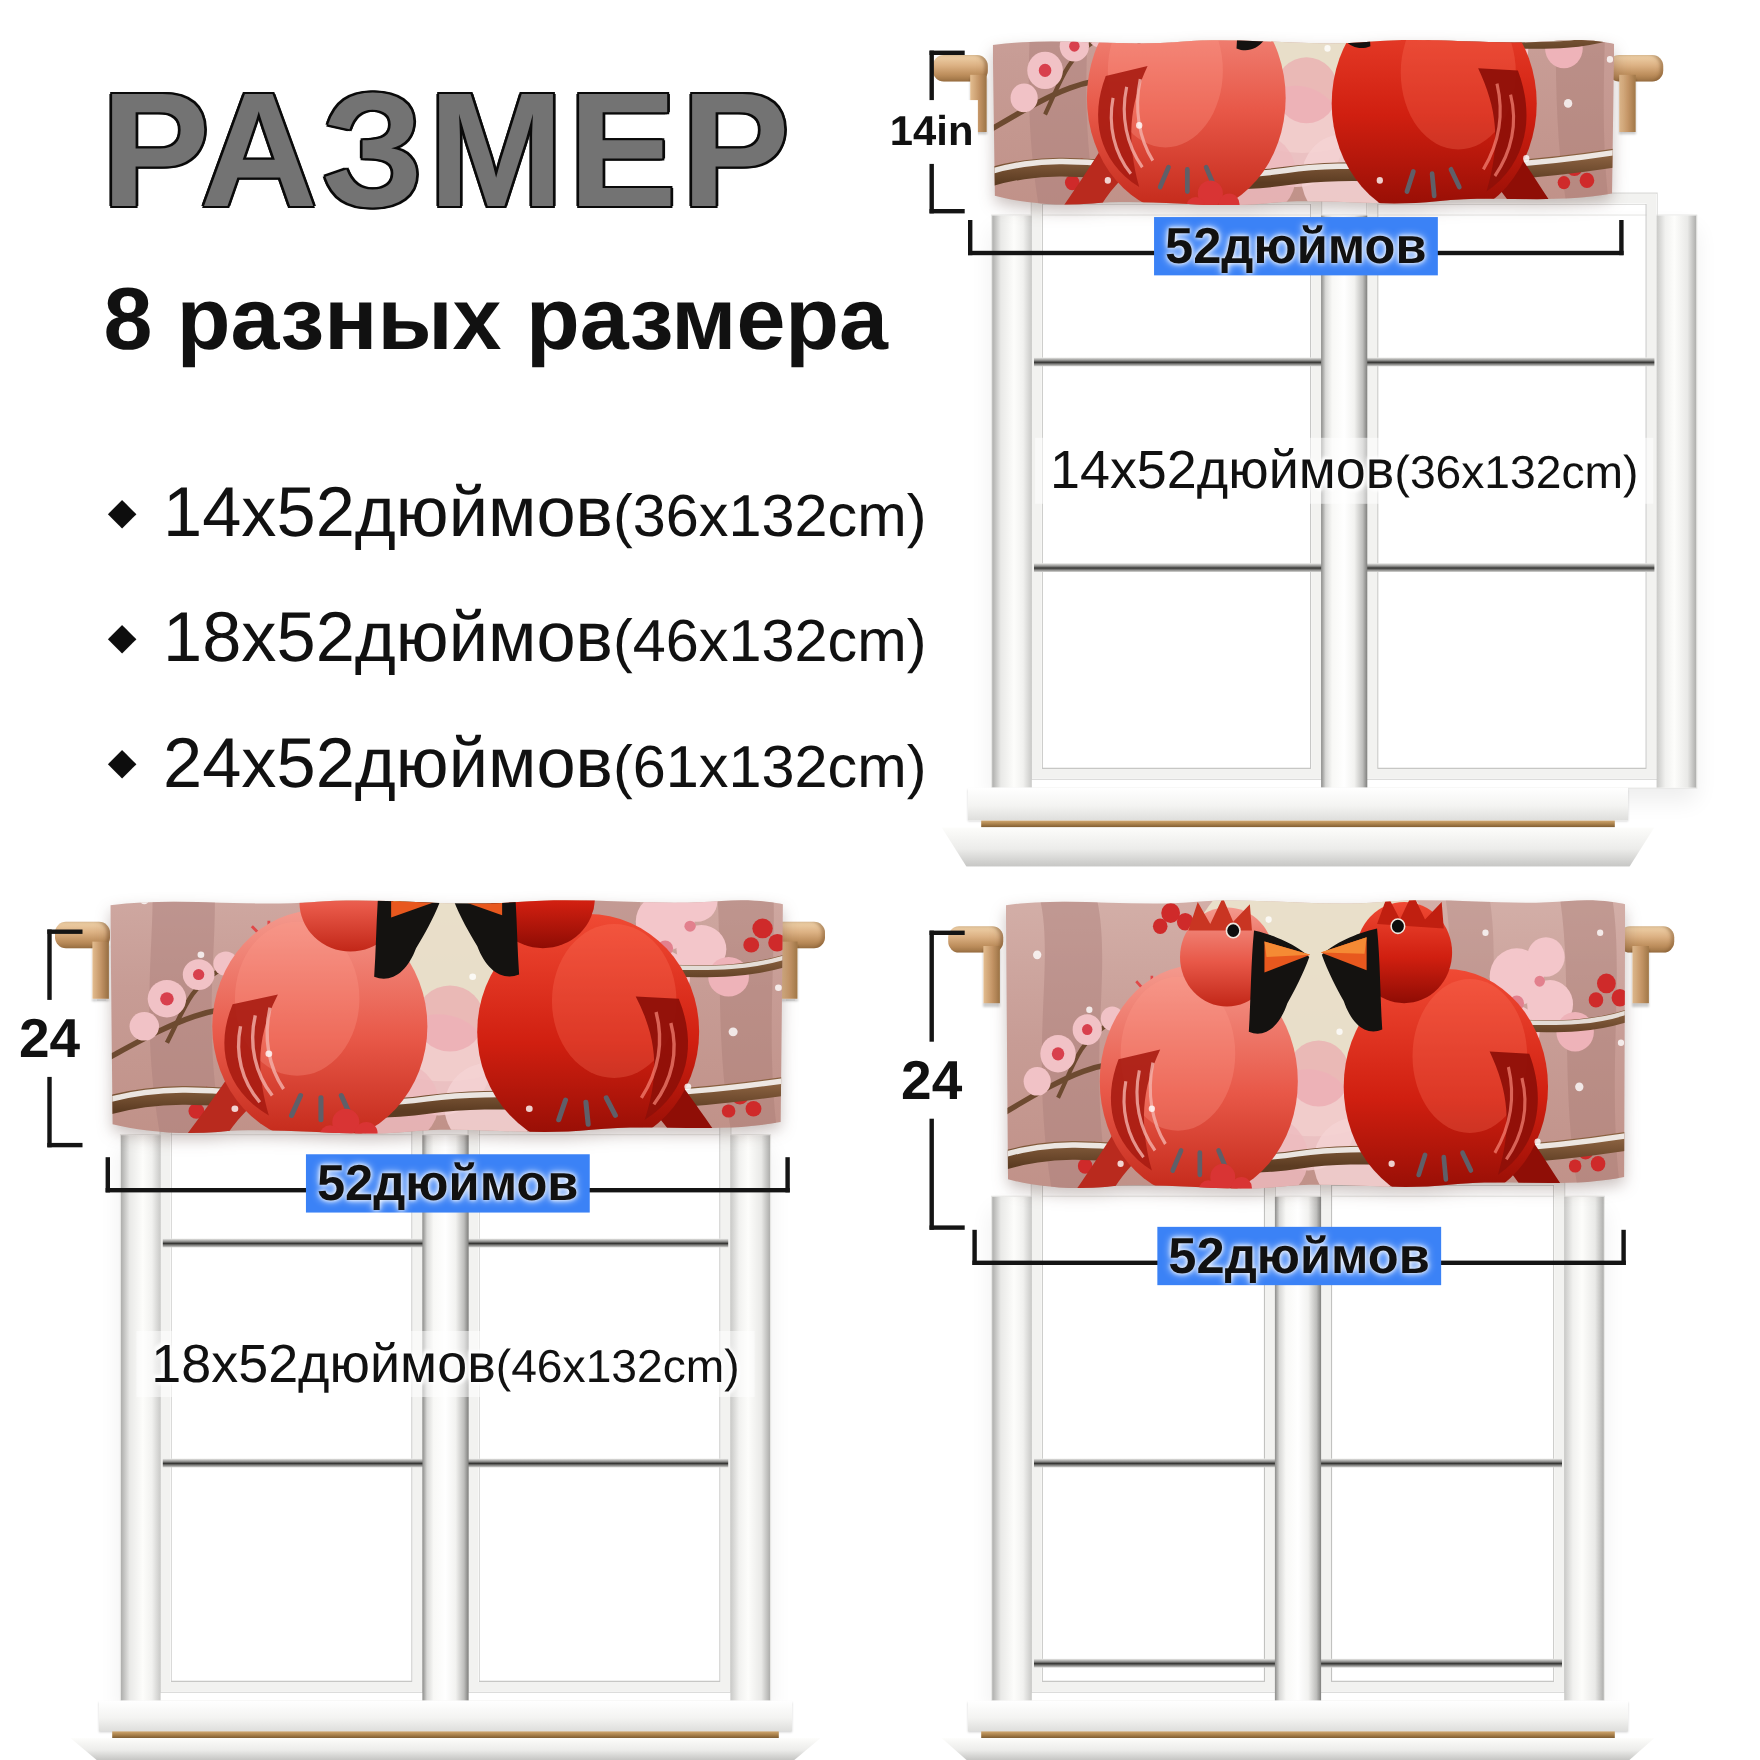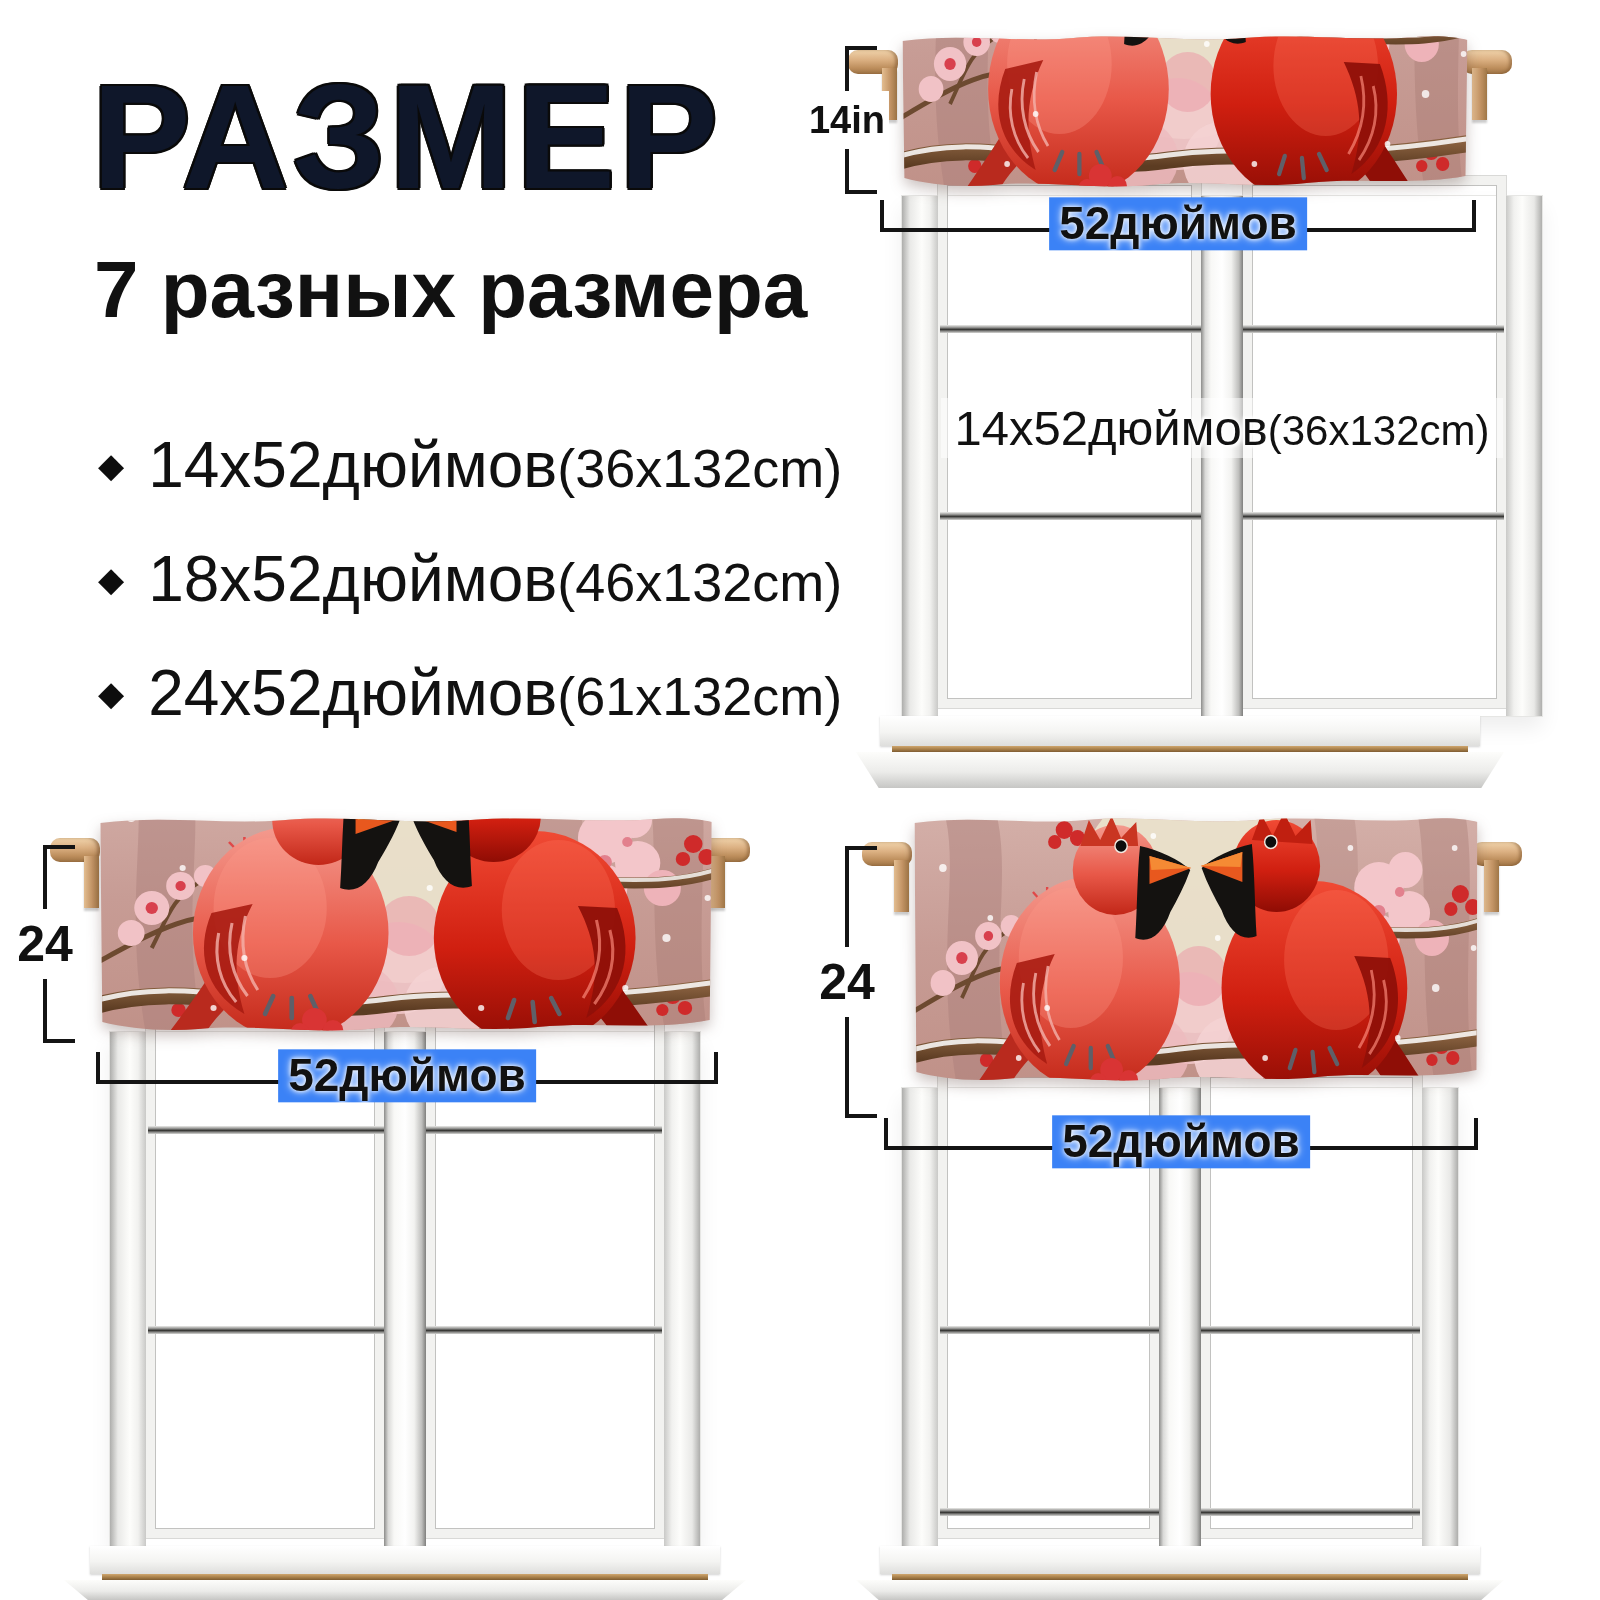--- a/index.html
+++ b/index.html
@@ -3,21 +3,21 @@
 <meta charset="utf-8">
 <style>
   html,body{margin:0;padding:0;background:#ffffff;}
   .canvas{
     position:relative;width:1600px;height:1600px;overflow:hidden;background:#fff;
     font-family:"Liberation Sans","DejaVu Sans",sans-serif;color:#111;
   }
   
   .title{
     position:absolute;left:92px;top:52px;font-size:148px;font-weight:700;
-    letter-spacing:4px;color:#0f172a;
+    letter-spacing:4px;color:#737373;
     text-shadow:2.5px 0 0 #0a0a0a,-2.5px 0 0 #0a0a0a,0 2px 0 #0a0a0a,0 -2px 0 #0a0a0a,
                 1.8px 1.8px 0 #0a0a0a,-1.8px -1.8px 0 #0a0a0a,1.8px -1.8px 0 #0a0a0a,-1.8px 1.8px 0 #0a0a0a;
     white-space:nowrap;
   }
   .subtitle{position:absolute;left:94px;top:244px;font-size:80px;font-weight:700;white-space:nowrap;}
   .bullets{position:absolute;left:98px;top:428px;}
   .bullet-row{display:flex;align-items:baseline;margin-bottom:40px;white-space:nowrap;}
   .bullet-icon{font-size:34px;margin-right:24px;align-self:center;color:#0d0d0d;}
   .bullet-main{font-size:64px;}
   .bullet-cm{font-size:54px;}
@@ -277,21 +277,21 @@
             <circle cx="470" cy="40" r="3"></circle>
           <circle cx="120" cy="250" r="3"></circle>
             <circle cx="380" cy="250" r="3"></circle>
             <circle cx="600" cy="140" r="3"></circle>
         </g>
       </g>
     </defs>
   </svg>
 
   <div class="title">РАЗМЕР</div>
-  <div class="subtitle">7 разных размера</div>
+  <div class="subtitle">8 разных размера</div>
 
   <div class="bullets">
     <div class="bullet-row">
       <span class="bullet-icon">◆</span>
       <span class="bullet-main">14x52дюймов</span>
       <span class="bullet-cm">(36x132cm)</span>
     </div>
     <div class="bullet-row">
       <span class="bullet-icon">◆</span>
       <span class="bullet-main">18x52дюймов</span>
@@ -340,20 +340,23 @@
   </div>
 
   <div class="window" id="b-window">
     <div class="sash l"></div>
     <div class="sash r"></div>
     <div class="bar" id="b-bar1"></div>
     <div class="bar" id="b-bar2"></div>
     <div class="jamb left"></div>
     <div class="jamb right"></div>
     <div class="mullion"></div>
+    <div class="size-label" id="b-size">
+      <span class="band"><span class="main">18x52дюймов</span><span class="cm">(46x132cm)</span></span>
+    </div>
   </div>
   <div class="sill-board" id="b-sill-board"></div>
   <div class="sill-trim" id="b-sill-trim"></div>
   <div class="sill-ledge" id="b-sill-ledge"></div>
   <div class="rod-end" id="b-rod-l"></div>
   <div class="rod-end" id="b-rod-r"></div>
   <div class="rod-bracket" id="b-brk-l"></div>
   <div class="rod-bracket" id="b-brk-r"></div>
   <div class="valance" id="b-valance">
     <svg viewBox="0 0 612 228" preserveAspectRatio="none">

